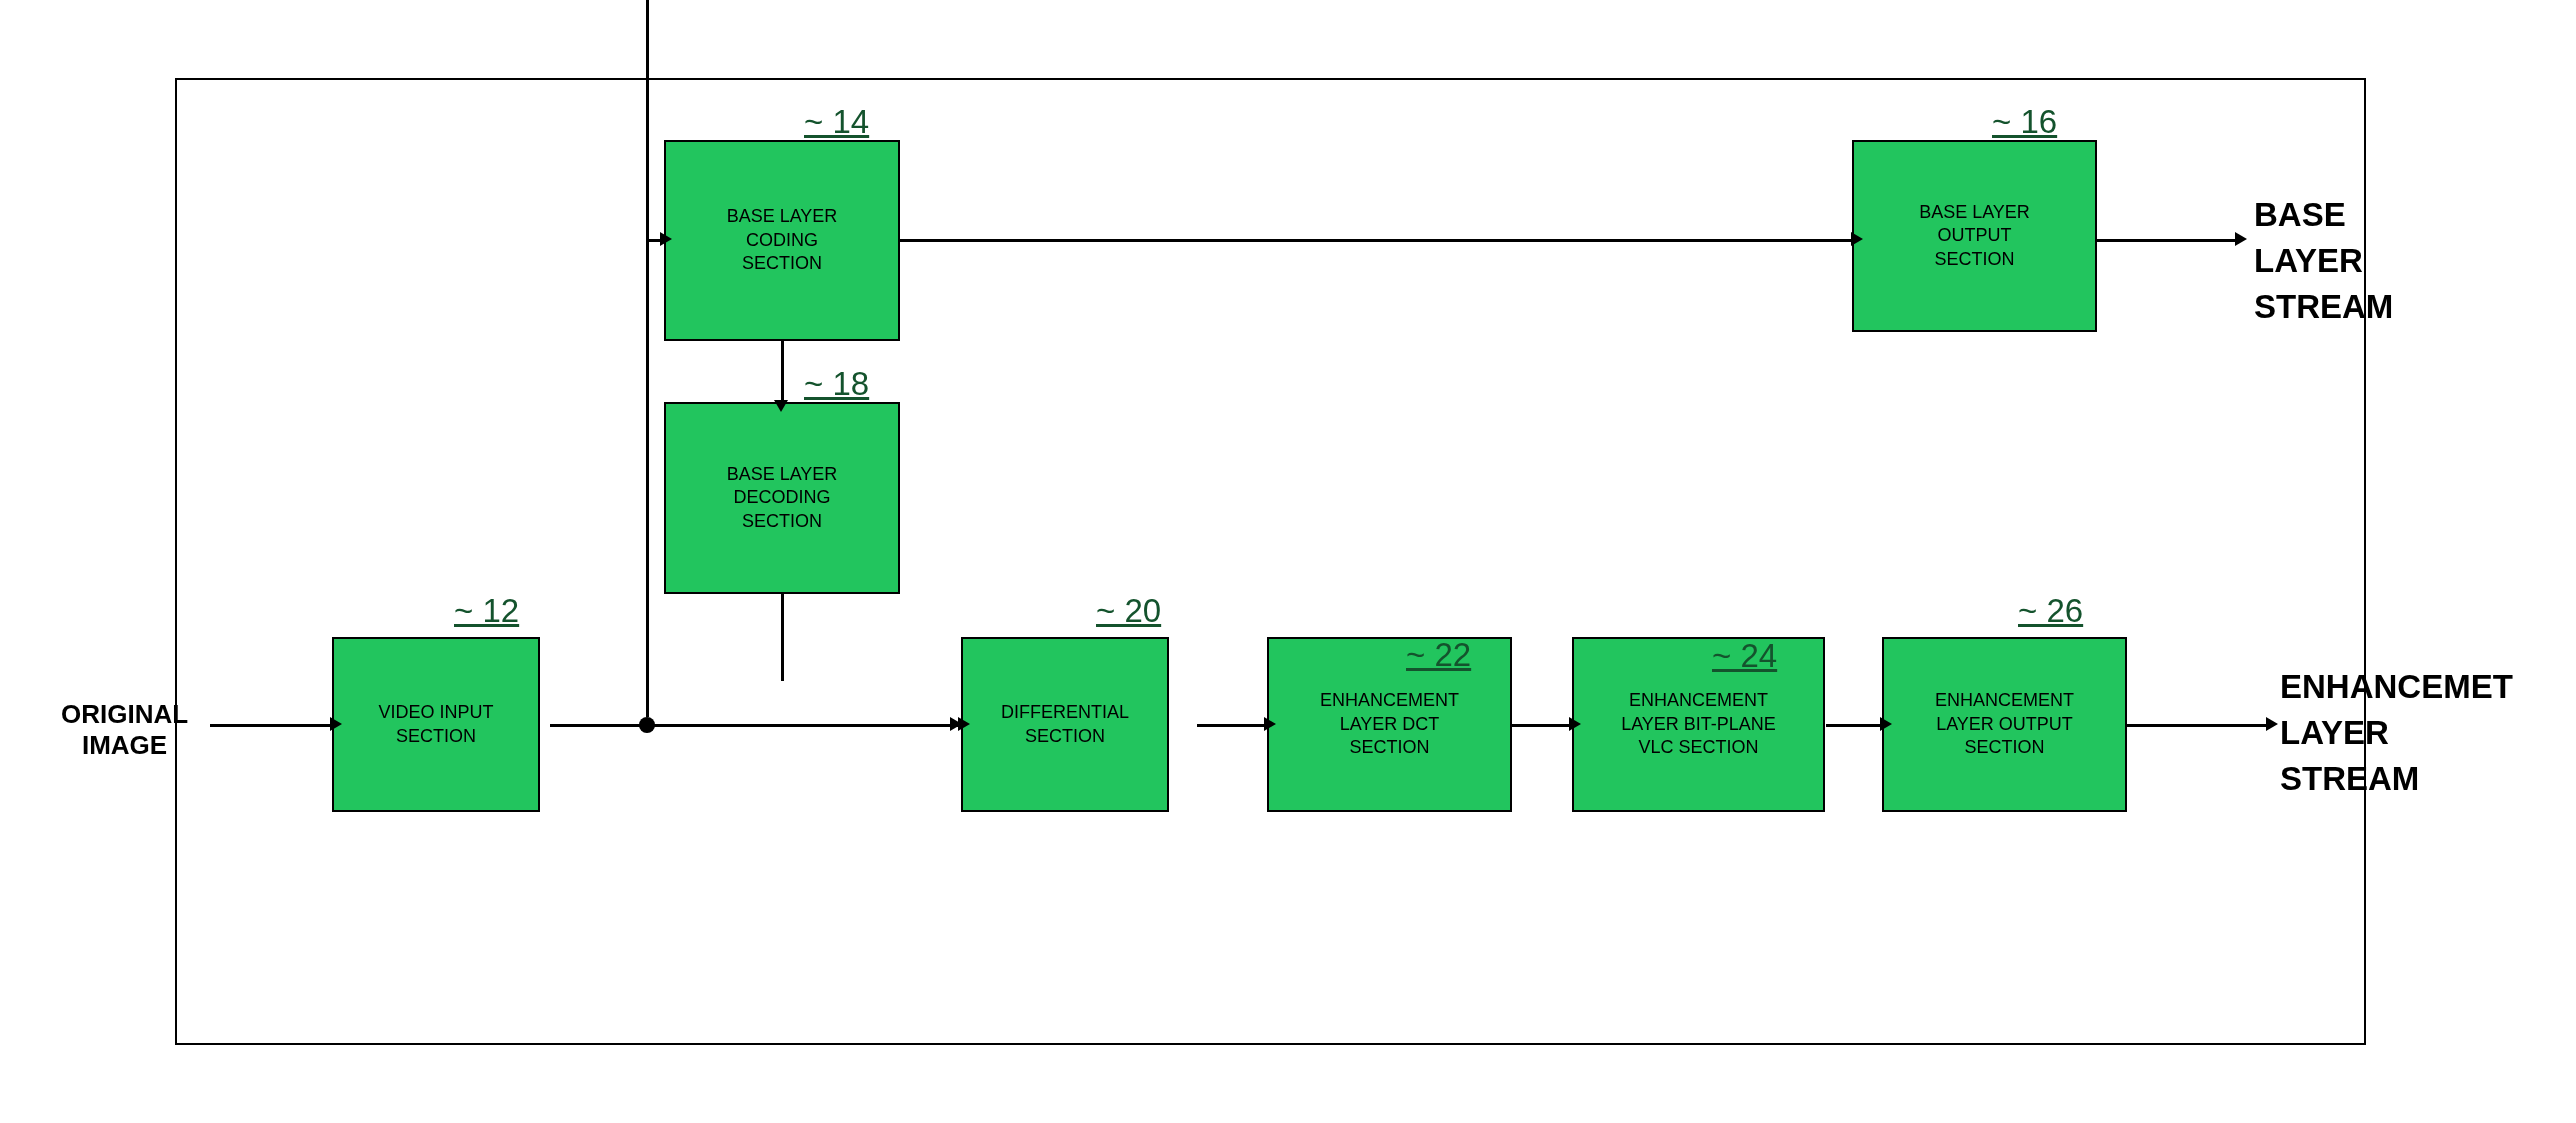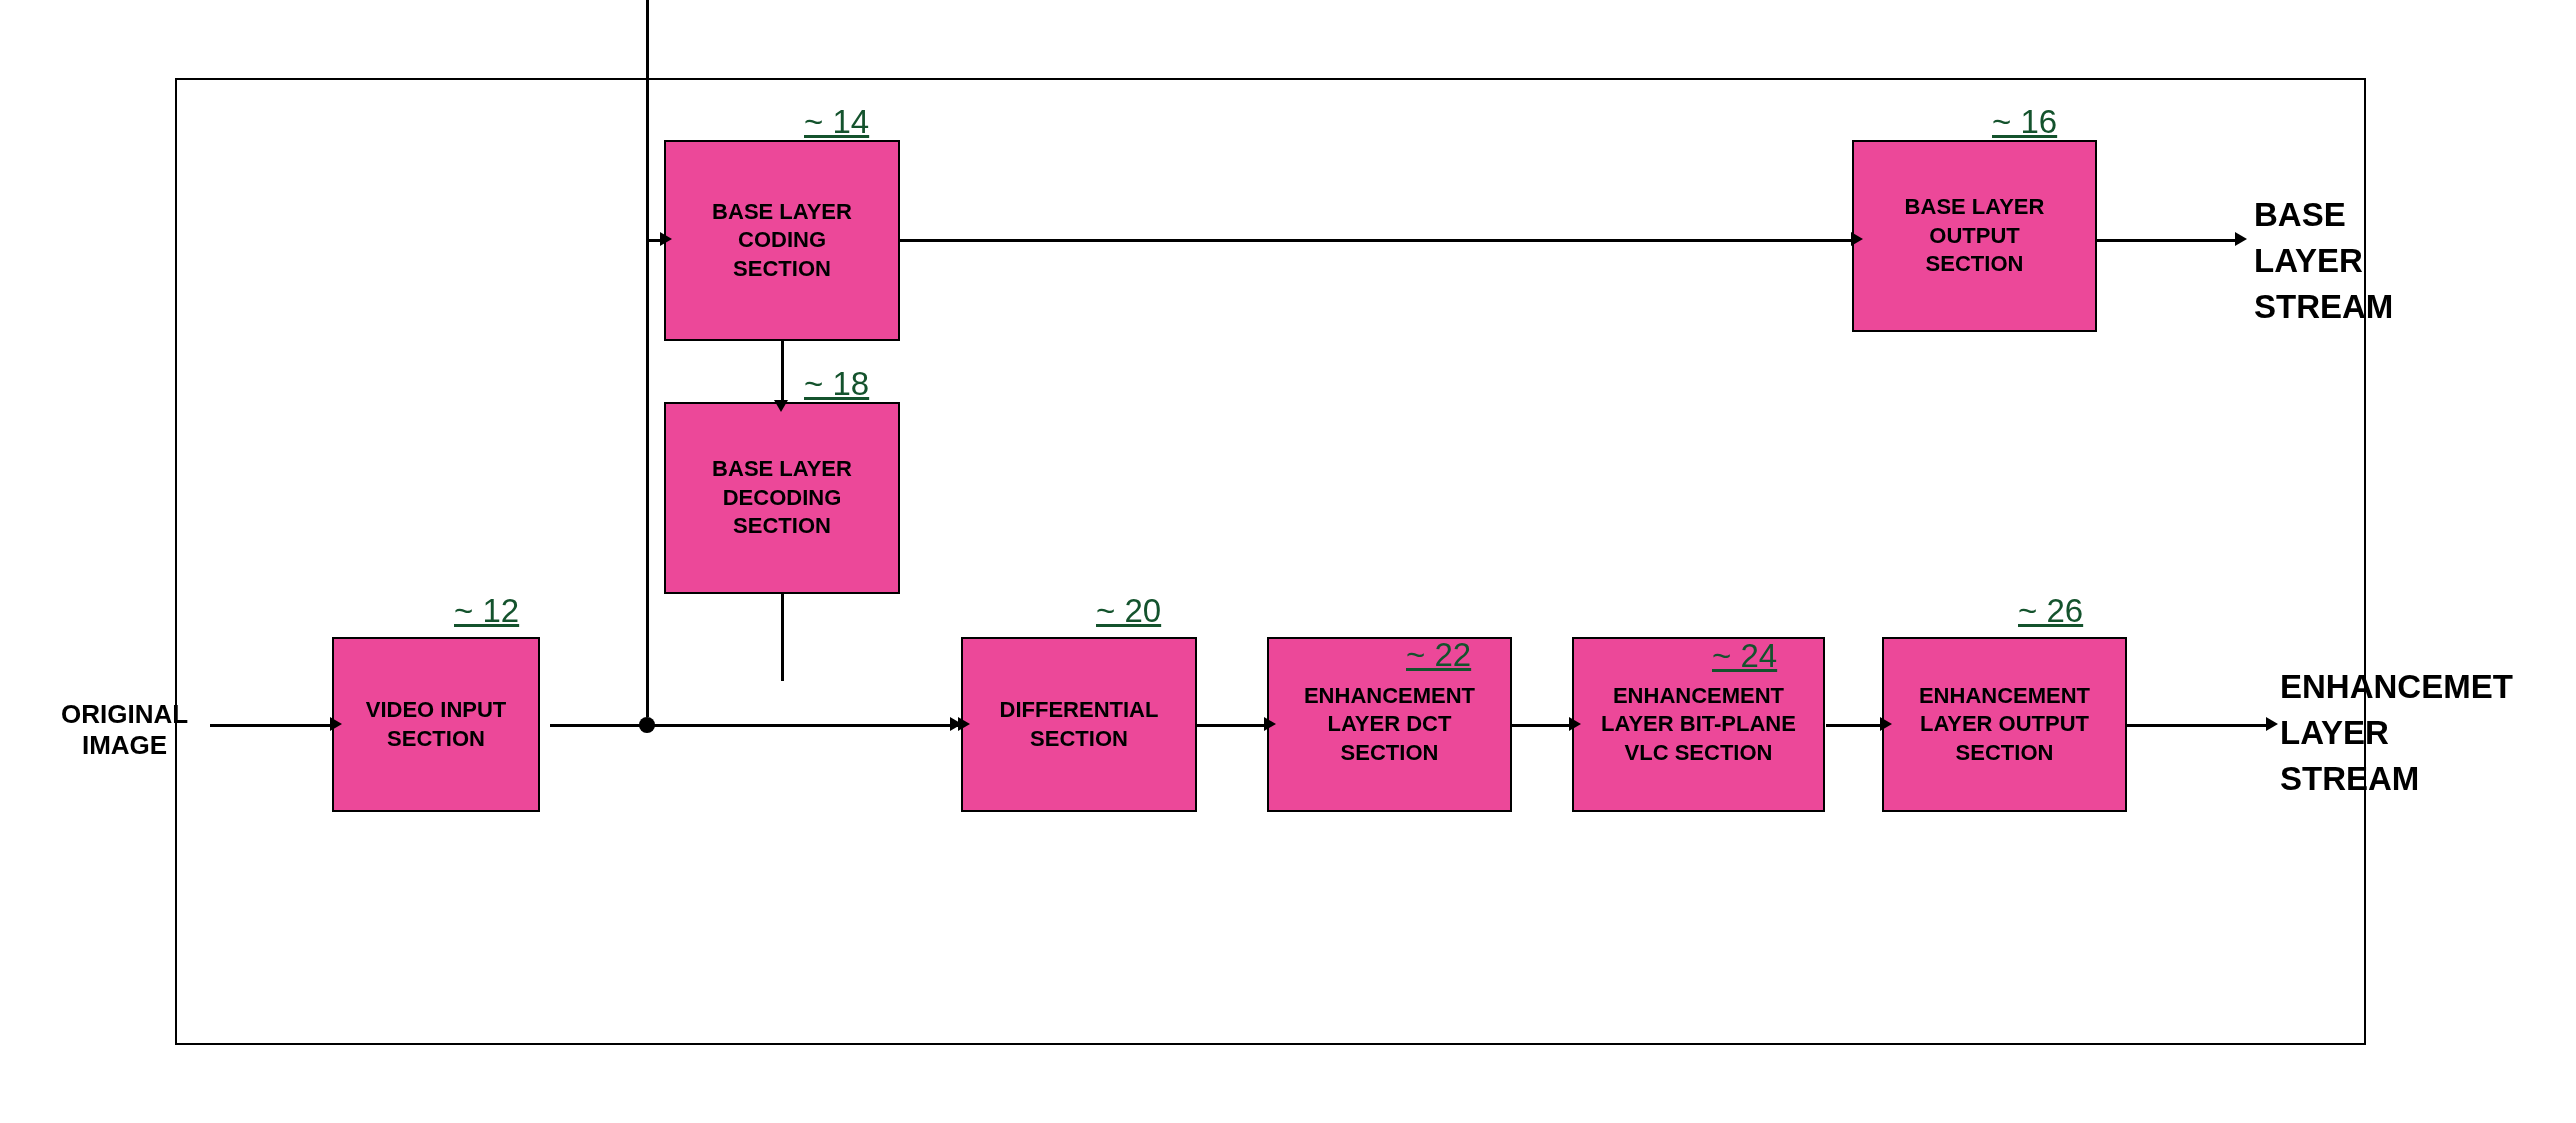--- a/index.html
+++ b/index.html
@@ -46,27 +46,27 @@
       height: 1.7px;
       background: #000;
       vertical-align: middle;
       margin-right: 3.5px;
     }
 
     
     .block {
       position: absolute;
       border: 2.6px solid #000;
-      background: #ec4899;
+      background: #22c55e;
       display: flex;
       align-items: center;
       justify-content: center;
       text-align: center;
-      font-size: 22px;
-      font-weight: bold;
+      font-size: 18px;
+      font-weight: normal;
       line-height: 1.3;
     }
 
     
     .arrow {
       position: absolute;
       background: #000;
     }
 
     .arrow-h {
@@ -151,21 +151,21 @@
   <div class="block" style="left: 1817px; top: 114px; width: 245px; height: 192px;">
     BASE LAYER<br>OUTPUT<br>SECTION
   </div>
   <div class="ref-num" style="left: 1957px; top: 77px;">~ 16</div>
 
   <div class="block" style="left: 629px; top: 376px; width: 236px; height: 192px;">
     BASE LAYER<br>DECODING<br>SECTION
   </div>
   <div class="ref-num" style="left: 769px; top: 339px;">~ 18</div>
 
-  <div class="block" style="left: 926px; top: 611px; width: 236px; height: 175px;">
+  <div class="block" style="left: 926px; top: 611px; width: 208px; height: 175px;">
     DIFFERENTIAL<br>SECTION
   </div>
   <div class="ref-num" style="left: 1061px; top: 566px;">~ 20</div>
 
   <div class="block" style="left: 1232px; top: 611px; width: 245px; height: 175px;">
     ENHANCEMENT<br>LAYER DCT<br>SECTION
   </div>
   <div class="ref-num" style="left: 1371px; top: 566px; margin-top: 44px;">~ 22</div>
 
   <div class="block" style="left: 1537px; top: 611px; width: 253px; height: 175px;">

